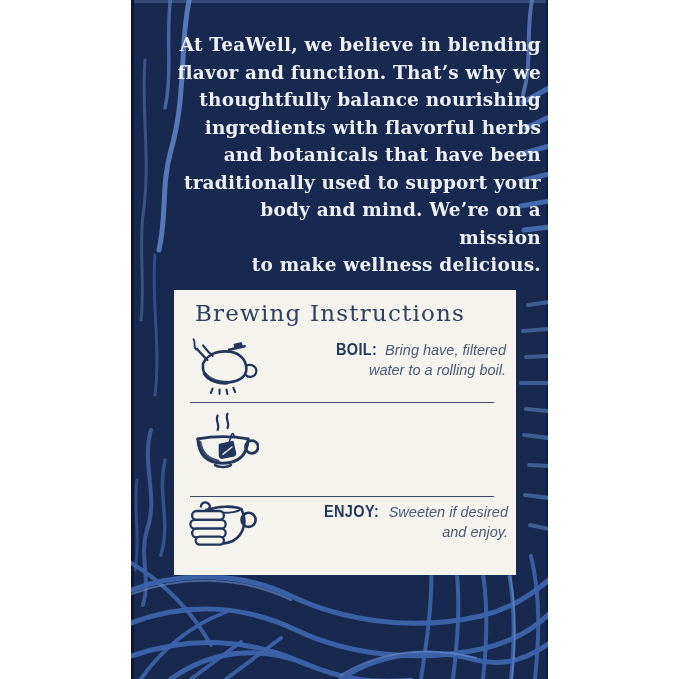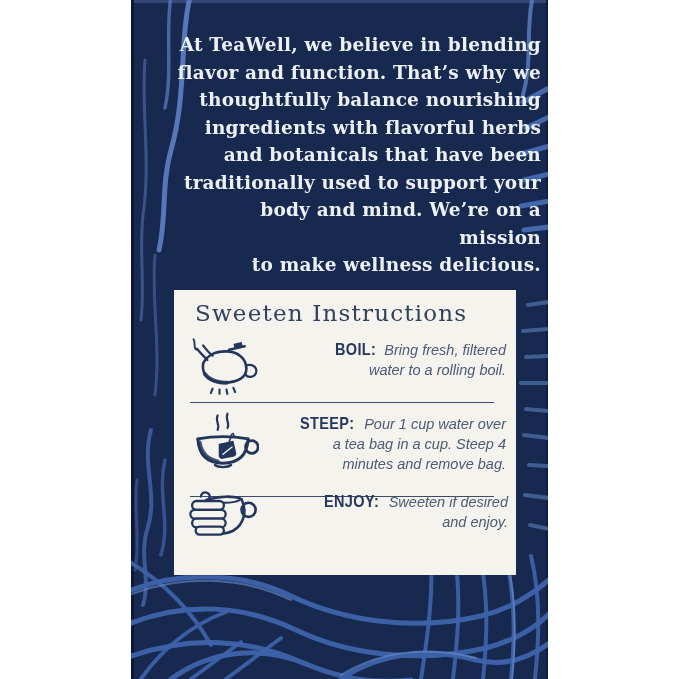--- a/index.html
+++ b/index.html
@@ -63,21 +63,21 @@
     color: #31415c;
   }
   .step-row {
     position: absolute;
     left: 8px; right: 8px;
     display: flex;
     align-items: flex-start;
   }
   .step-row.boil  { top: 44px;  }
   .step-row.steep { top: 118px; }
-  .step-row.enjoy { top: 196px; gap: 24px; }
+  .step-row.enjoy { top: 206px; gap: 24px; }
   .step-icon {
     width: 82px;
     display: flex;
     justify-content: center;
     flex: 0 0 82px;
   }
   .step-text {
     margin: 0;
     padding-top: 5px;
     width: 242px;
@@ -186,42 +186,42 @@
     <p class="intro">At TeaWell, we believe in blending
 flavor and function. That’s why we
 thoughtfully balance nourishing
 ingredients with flavorful herbs
 and botanicals that have been
 traditionally used to support your
 body and mind. We’re on a mission
 to make wellness delicious.</p>
 
     <div class="card">
-      <h2 class="card-title">Sweeten Instructions</h2>
+      <h2 class="card-title">Brewing Instructions</h2>
 
       <div class="step-row boil">
         <div class="step-icon">
           <svg class="icon-svg" width="78" height="66" viewBox="0 0 90 70" aria-hidden="true">
             <g fill="none" stroke="#24355c" stroke-linecap="round">
               <path d="M14,15 C10,11 14,7 11,3" stroke-width="2.2"></path>
               <path d="M27,27 C22,22 18,18 15,14" stroke-width="2.6"></path>
               <path d="M33,22 C28,18 25,14 22,10" stroke-width="2.6"></path>
               <path d="M22,31 C26,22 36,17 48,17 C62,17 72,25 72,37 C72,47 62,53 46,53 C32,53 20,47 22,31 Z" stroke-width="3"></path>
               <path d="M24,43 C30,51 42,54 50,53" stroke-width="4.5" opacity="0.9"></path>
               <path d="M52,15 L70,11" stroke-width="3"></path>
               <path d="M58,9 l8,-2 l1,4 l-8,2 z" stroke-width="1.5" fill="#24355c"></path>
               <path d="M72,33 C80,31 85,36 83,42 C81,47 74,48 71,44" stroke-width="2.6"></path>
               <path d="M33,60 L31,65" stroke-width="2.4"></path>
               <path d="M41,61 L41,66" stroke-width="2.4"></path>
               <path d="M49,61 L50,66" stroke-width="2.4"></path>
               <path d="M57,59 L59,64" stroke-width="2.4"></path>
             </g>
           </svg>
         </div>
-        <p class="step-text"><span class="step-label">BOIL:</span> <span class="step-desc">Bring fresh, filtered
+        <p class="step-text"><span class="step-label">BOIL:</span> <span class="step-desc">Bring have, filtered
 water to a rolling boil.</span></p>
       </div>
 
       <div class="divider d1"></div>
 
       <div class="step-row steep">
         <div class="step-icon">
           <svg class="icon-svg" width="72" height="78" viewBox="0 0 80 82" aria-hidden="true">
             <g fill="none" stroke="#24355c" stroke-linecap="round">
               <path d="M34,6 C31,12 37,16 34,22" stroke-width="2.4"></path>
@@ -231,23 +231,20 @@
               <path d="M14,36 C16,48 24,55 34,57" stroke-width="4.5" opacity="0.85"></path>
               <circle cx="72" cy="41" r="7" stroke-width="3"></circle>
               <path d="M49,29 C50,25 52,25 52,29" stroke-width="1.8"></path>
               <path d="M49,29 L46,38" stroke-width="1.8"></path>
               <path d="M36,38 l15,-3 l3,13 a3,3 0 0 1 -2.5,3 l-12,2.4 a3,3 0 0 1 -3.5,-2.4 z" stroke-width="1.5" fill="#24355c"></path>
               <path d="M40,49 L50,41" stroke-width="1.6" stroke="#f4f3ee"></path>
               <path d="M31,61 C35,64 45,64 49,61" stroke-width="2.5"></path>
             </g>
           </svg>
         </div>
-        <p class="step-text"><span class="step-label">STEEP:</span> <span class="step-desc">Pour 1 cup water over
-a tea bag in a cup. Steep 4
-minutes and remove bag.</span></p>
       </div>
 
       <div class="divider d2"></div>
 
       <div class="step-row enjoy">
         <div class="step-icon">
           <svg class="icon-svg" width="80" height="60" viewBox="0 0 90 68" aria-hidden="true">
             <g fill="none" stroke="#24355c" stroke-linecap="round">
               <path d="M26,16 C40,11 58,11 66,15 C72,27 70,43 56,51 C44,57 32,53 26,47" stroke-width="3"></path>
               <path d="M28,16 C38,20 56,20 64,16" stroke-width="2.2"></path>

